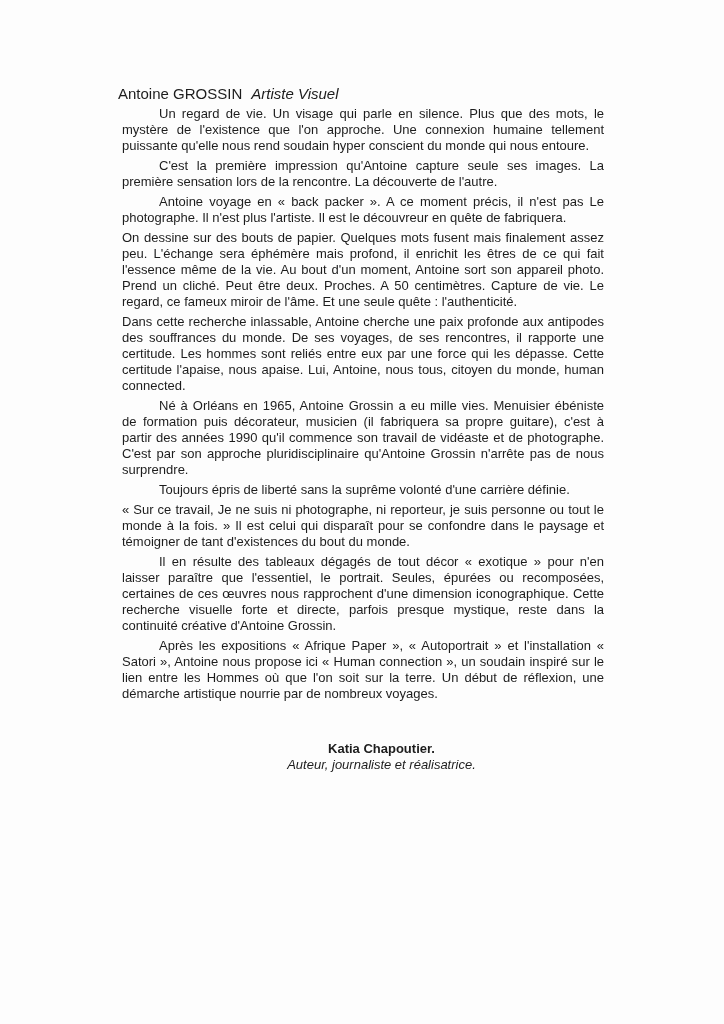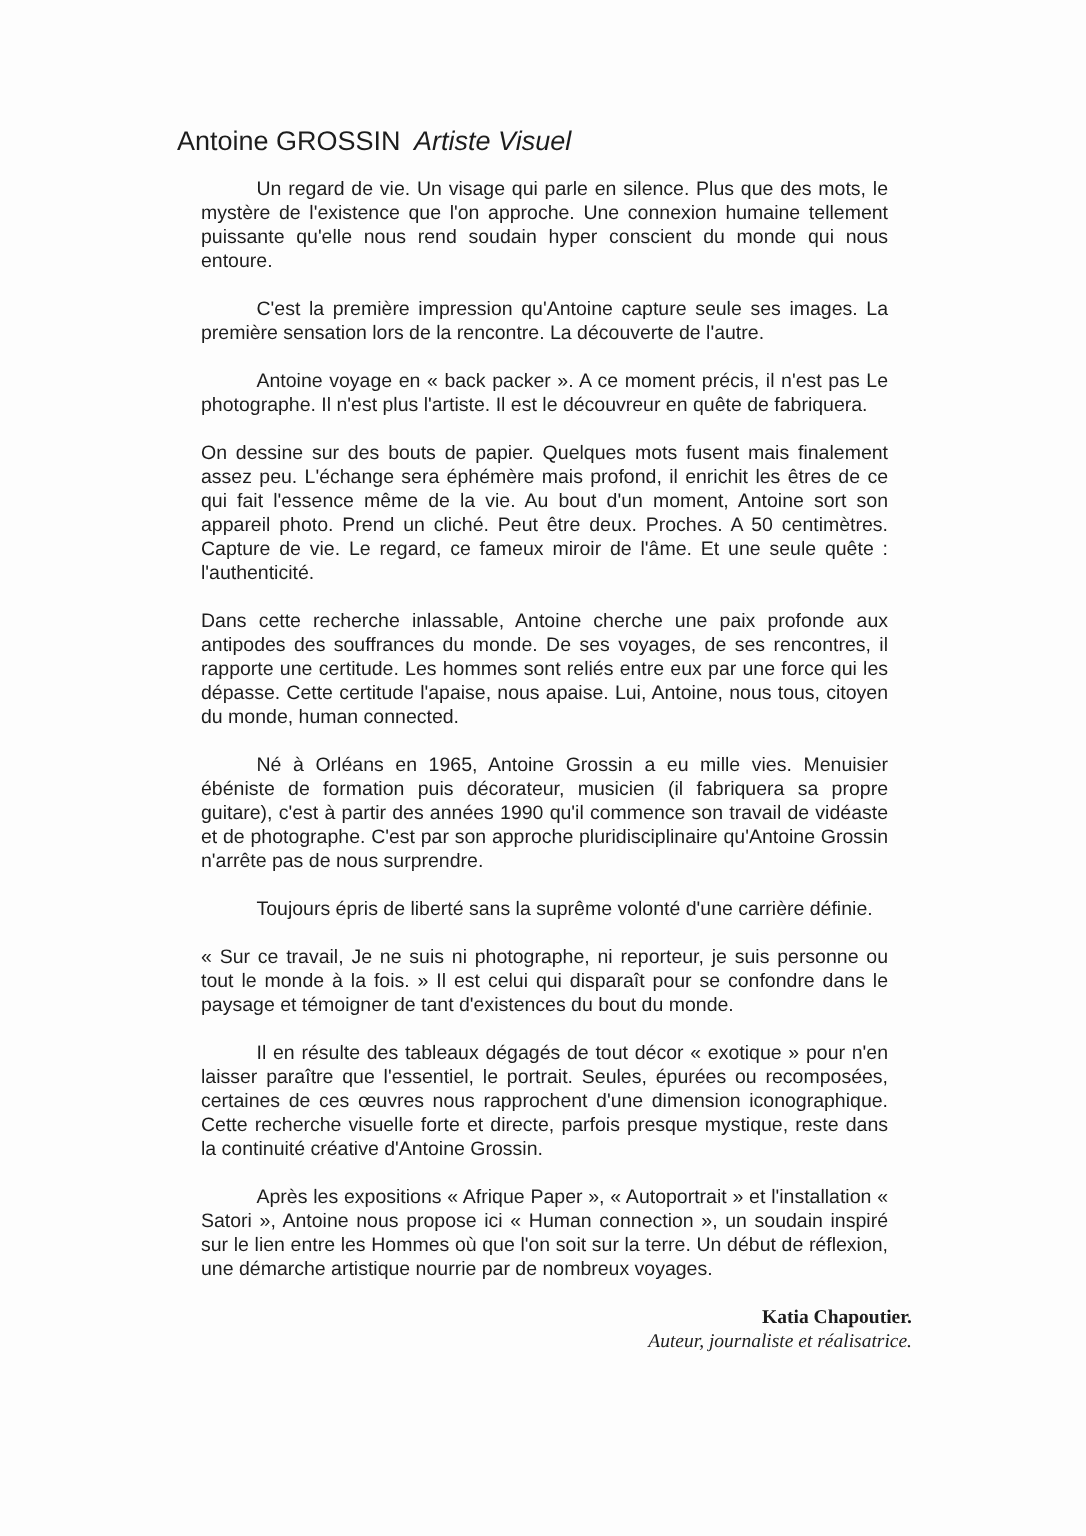--- a/index.html
+++ b/index.html
@@ -22,40 +22,39 @@
   .content {
     position: absolute;
     left: 118px;
     top: 86px;
     width: 490px;
     text-align: justify;
   }
   .doc-title {
     margin: 0;
     text-align: left;
-    font-size: 18px;
+    font-size: 15px;
     font-weight: normal;
   }
   .title-role {
     font-style: italic;
     margin-left: 9px;
   }
   p.para {
-    margin: 16px;
+    margin: 4px;
   }
   .indent { text-indent: 37px; }
   .gap     { margin-top: 16px; }  
   .gap-xl  { margin-top: 36px; }  
   .after-title { margin-top: 28px; }
   .quote-run { }
   .signature {
-    margin-top: 16px;
+    margin-top: 39px;
     margin-left: 37px;
-    text-align: right;
-    font-family: Liberation Serif, serif;
+    text-align: center;
   }
   .sig-name { font-weight: bold; }
   .sig-role { font-style: italic; }
 </style>
 </head>
 <body>
 
 <div class="page">
   <div class="content">
 

